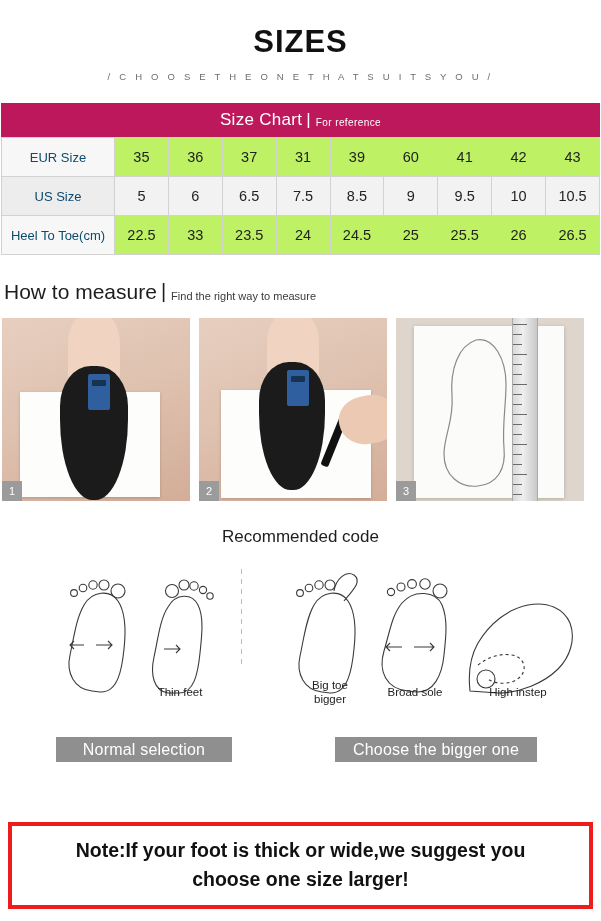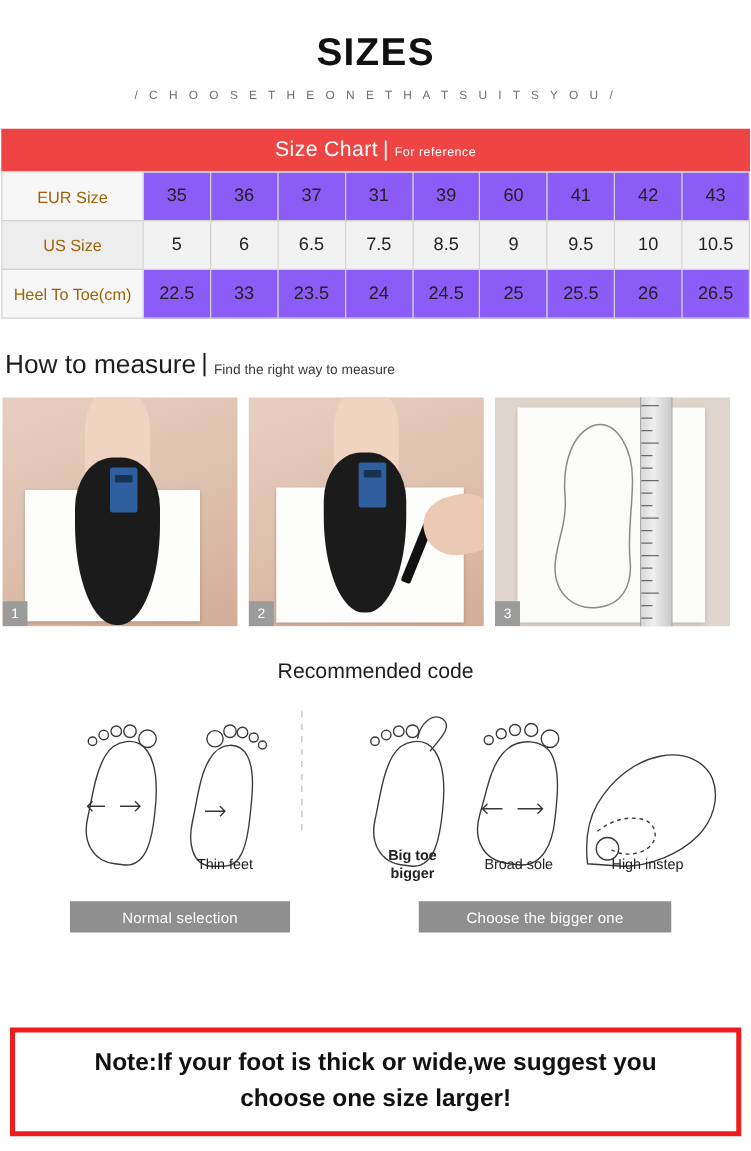--- a/index.html
+++ b/index.html
@@ -32,21 +32,21 @@
     color: #6d6d6d;
     margin-top: 11px;
   }
 
   
   .chart-wrap {
     margin-top: 21px;
     padding: 0 1px;
   }
   .chart-header {
-    background: #ef4444;
+    background: #be185d;
     color: #ffffff;
     height: 34px;
     display: flex;
     align-items: center;
     justify-content: center;
     gap: 0;
   }
   .chart-header .ch-main {
     font-size: 17px;
     letter-spacing: .3px;
@@ -65,26 +65,26 @@
     width: 100%;
     border-collapse: collapse;
     table-layout: fixed;
   }
   table.size-table td {
     border: 1px solid #d2d2d2;
     text-align: center;
     font-size: 14.5px;
     color: #222;
     height: 39px;
-    background: #8b5cf6;
+    background: #bef264;
   }
   table.size-table td.rowhead {
     width: 113px;
     font-size: 13px;
-    color: #a16207;
+    color: #0c4a6e;
     background: #f7f7f7;
   }
   table.size-table tr:nth-child(even) td { background: #f2f2f2; }
   table.size-table tr:nth-child(even) td.rowhead { background: #ededed; }
   table.size-table td.rowhead.small { font-size: 13px; }
 
   
   .howto {
     margin: 25px 0 0 2px;
     display: flex;
@@ -215,23 +215,24 @@
     position: absolute;
     text-align: center;
     font-size: 11.5px;
     color: #222;
     line-height: 1.25;
   }
   .pill {
     position: absolute;
     background: #8f8f8f;
     color: #fff;
-    font-size: 12px;
+    font-size: 16px;
     display: flex; align-items: center; justify-content: center;
     letter-spacing: .2px;
+    margin-top: 16px;
   }
 
   
   .note {
     position: absolute;
     left: 8px; bottom: 12px;
     width: 585px;
     border: 4px solid #ee1c1c;
     padding: 10px 6px 12px;
     text-align: center;
@@ -402,21 +403,21 @@
 
       <path d="M470 130 C468 112 470 96 478 82 C490 62 508 48 528 44 C548 40 564 48 570 62 C576 78 570 96 558 108 C544 122 520 132 498 132 Z"></path>
       <path d="M478 104 C488 96 500 92 512 94 C524 96 528 108 520 116 C512 124 496 124 488 118" stroke-dasharray="3 3"></path>
       <circle cx="486" cy="118" r="9"></circle>
     </g>
   </svg>
 
   <div class="foot-label" style="left:140px; top:132px; width:80px;">
     <div>Thin feet</div>
   </div>
-  <div class="foot-label" style="left:290px; top:125px; width:80px;font-weight:bold;">
+  <div class="foot-label" style="left:290px; top:125px; width:80px;">
     <div>Big toe</div>
     <div>bigger</div>
   </div>
   <div class="foot-label" style="left:375px; top:132px; width:80px;">
     <div>Broad sole</div>
   </div>
   <div class="foot-label" style="left:478px; top:132px; width:80px;">
     <div>High instep</div>
   </div>
 

